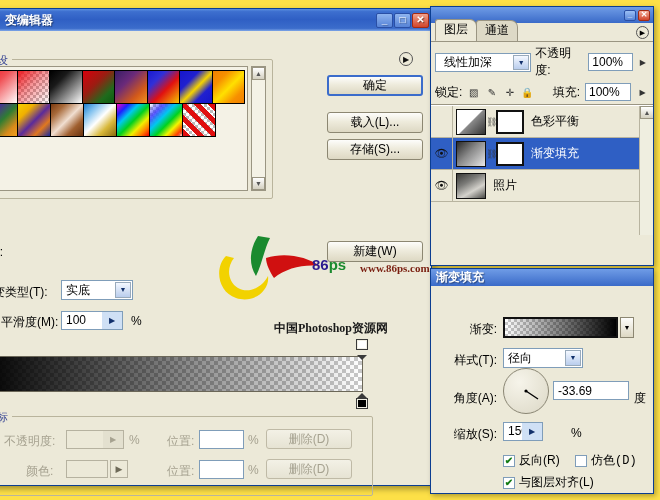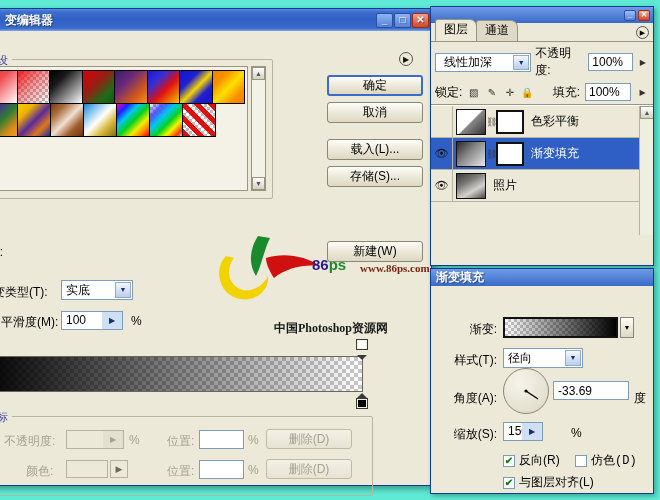--- a/index.html
+++ b/index.html
@@ -4,21 +4,21 @@
 <style>
   * { box-sizing: border-box; }
   html, body {
     margin: 0; padding: 0;
     width: 660px; height: 500px;
     overflow: hidden;
     font-family: "Liberation Sans", sans-serif;
     font-size: 11px;
     background: #ffffff;
   }
-  #root { position: relative; width: 660px; height: 500px; background: #5eead4; }
+  #root { position: relative; width: 660px; height: 500px; background: #fde047; }
 
   
   .titlebar {
     background: linear-gradient(180deg,#5a8ee0 0%,#3d6fcf 12%,#2f5fc4 48%,#3b6ccb 88%,#7fa7e8 100%);
     color: #fff; font-weight: bold; font-size: 12px;
     display: flex; align-items: center;
     height: 22px; padding-left: 4px;
     text-shadow: 1px 1px 1px rgba(0,0,0,.45);
   }
   .tb-spacer { flex: 1; }
@@ -366,21 +366,20 @@
         </div>
         <div id="presets-scroll">
           <div class="sb-arrow top">▲</div>
           <div class="sb-arrow bot">▼</div>
         </div>
       </div>
       <div id="presets-menu-btn">▶</div>
 
       <div id="ge-buttons">
         <div class="btn default">确定</div>
-        <div class="btn">取消</div>
         <div class="btn gap">载入(L)...</div>
         <div class="btn">存储(S)...</div>
       </div>
 
       <span class="lbl" id="name-label">称(N):</span>
       <div class="btn" id="new-btn">新建(W)</div>
 
       <span class="lbl" id="gt-label">渐变类型(T):</span>
       <div class="combo" id="gt-combo">
         <span>实底</span>

